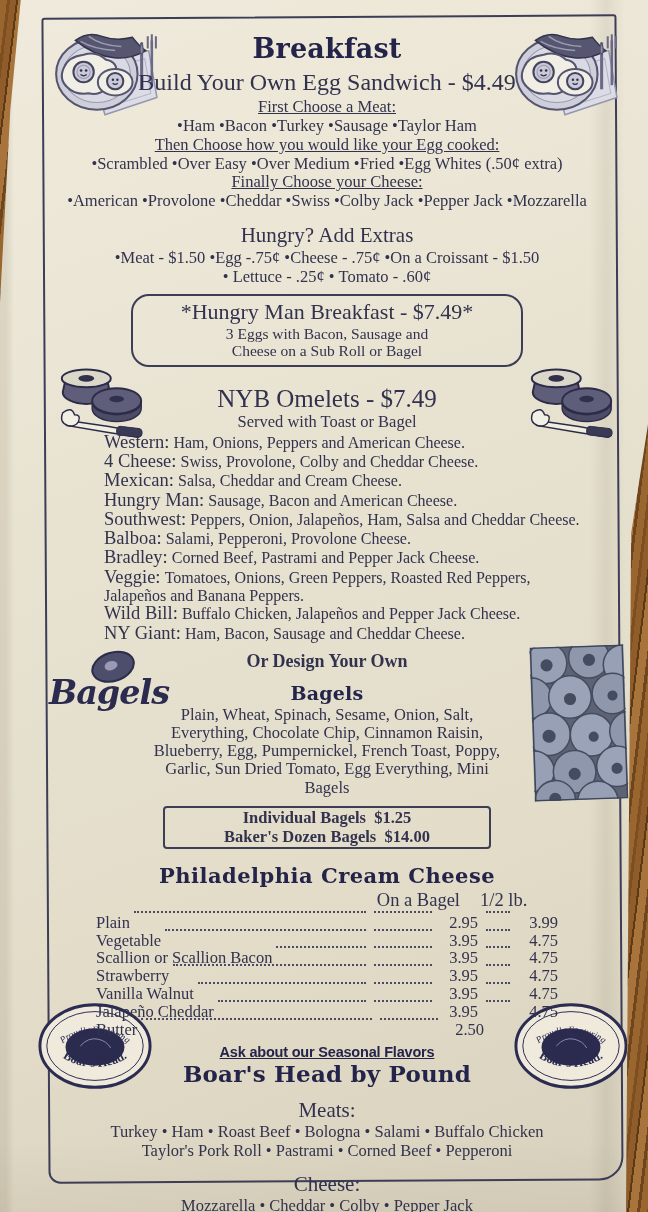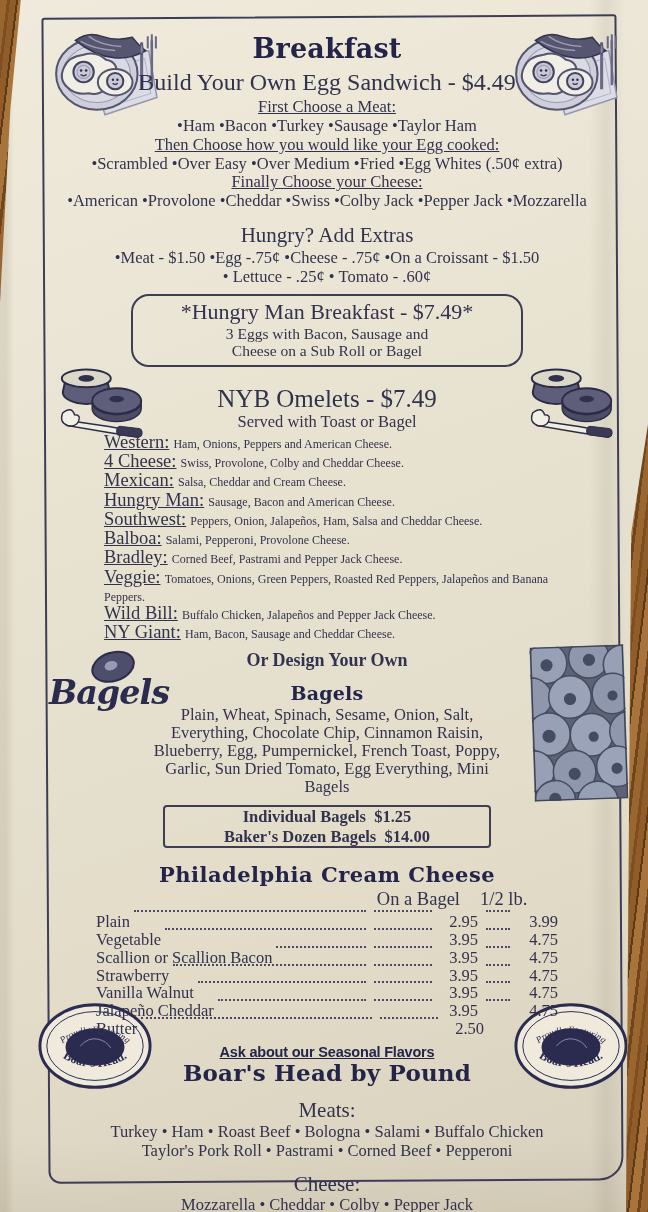--- a/index.html
+++ b/index.html
@@ -38,22 +38,22 @@
   .x-head{font-size:21px;margin:13px 0 1px;}
   .hm-box{
     width:368px;margin:8px auto 0;border:2px solid #3d3d58;border-radius:18px;
     padding:3px 10px 6px;
   }
   .hm-title{font-size:22px;}
   .hm-line{font-size:15.5px;line-height:1.1;}
   .nyb-title{font-size:25px;margin:18px 0 0;}
   .nyb-sub{font-size:16.5px;}
   .om-list{text-align:left;margin:1px 26px 0 64px;line-height:1.04;}
-  .om-name{font-size:18.5px;text-decoration:underline;}
-  .om-desc{font-size:12px;margin-top:36px;}
+  .om-name{font-size:18.5px;}
+  .om-desc{font-size:16px;margin-top:36px;}
   .or-design{font-weight:bold;font-size:18px;margin-top:8px;}
   .bagels-h{font-size:19px;margin:12px 0 0;}
   .flavors{width:372px;margin:1px auto 0;font-size:16.5px;line-height:1.1;}
   .price-box{
     width:308px;margin:9px auto 0;border:2px solid #3d3d58;border-radius:4px;
     padding:0 8px;font-weight:bold;font-size:16.5px;line-height:1.18;
   }
   .keepsp{white-space:pre-wrap;}
   .philly-h{font-size:21px;margin:15px 0 2px;letter-spacing:.5px;}
   .cc{width:462px;margin:0 auto;text-align:left;}

